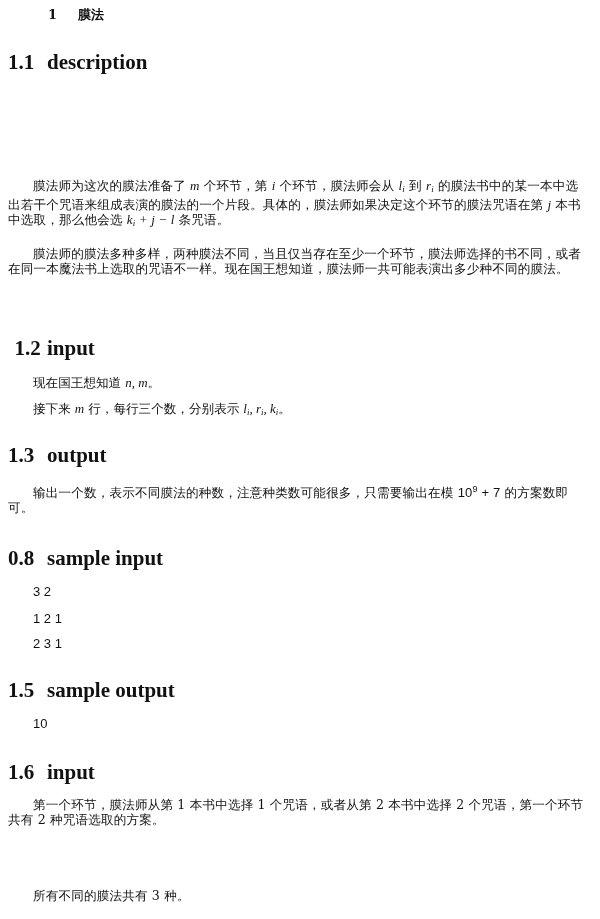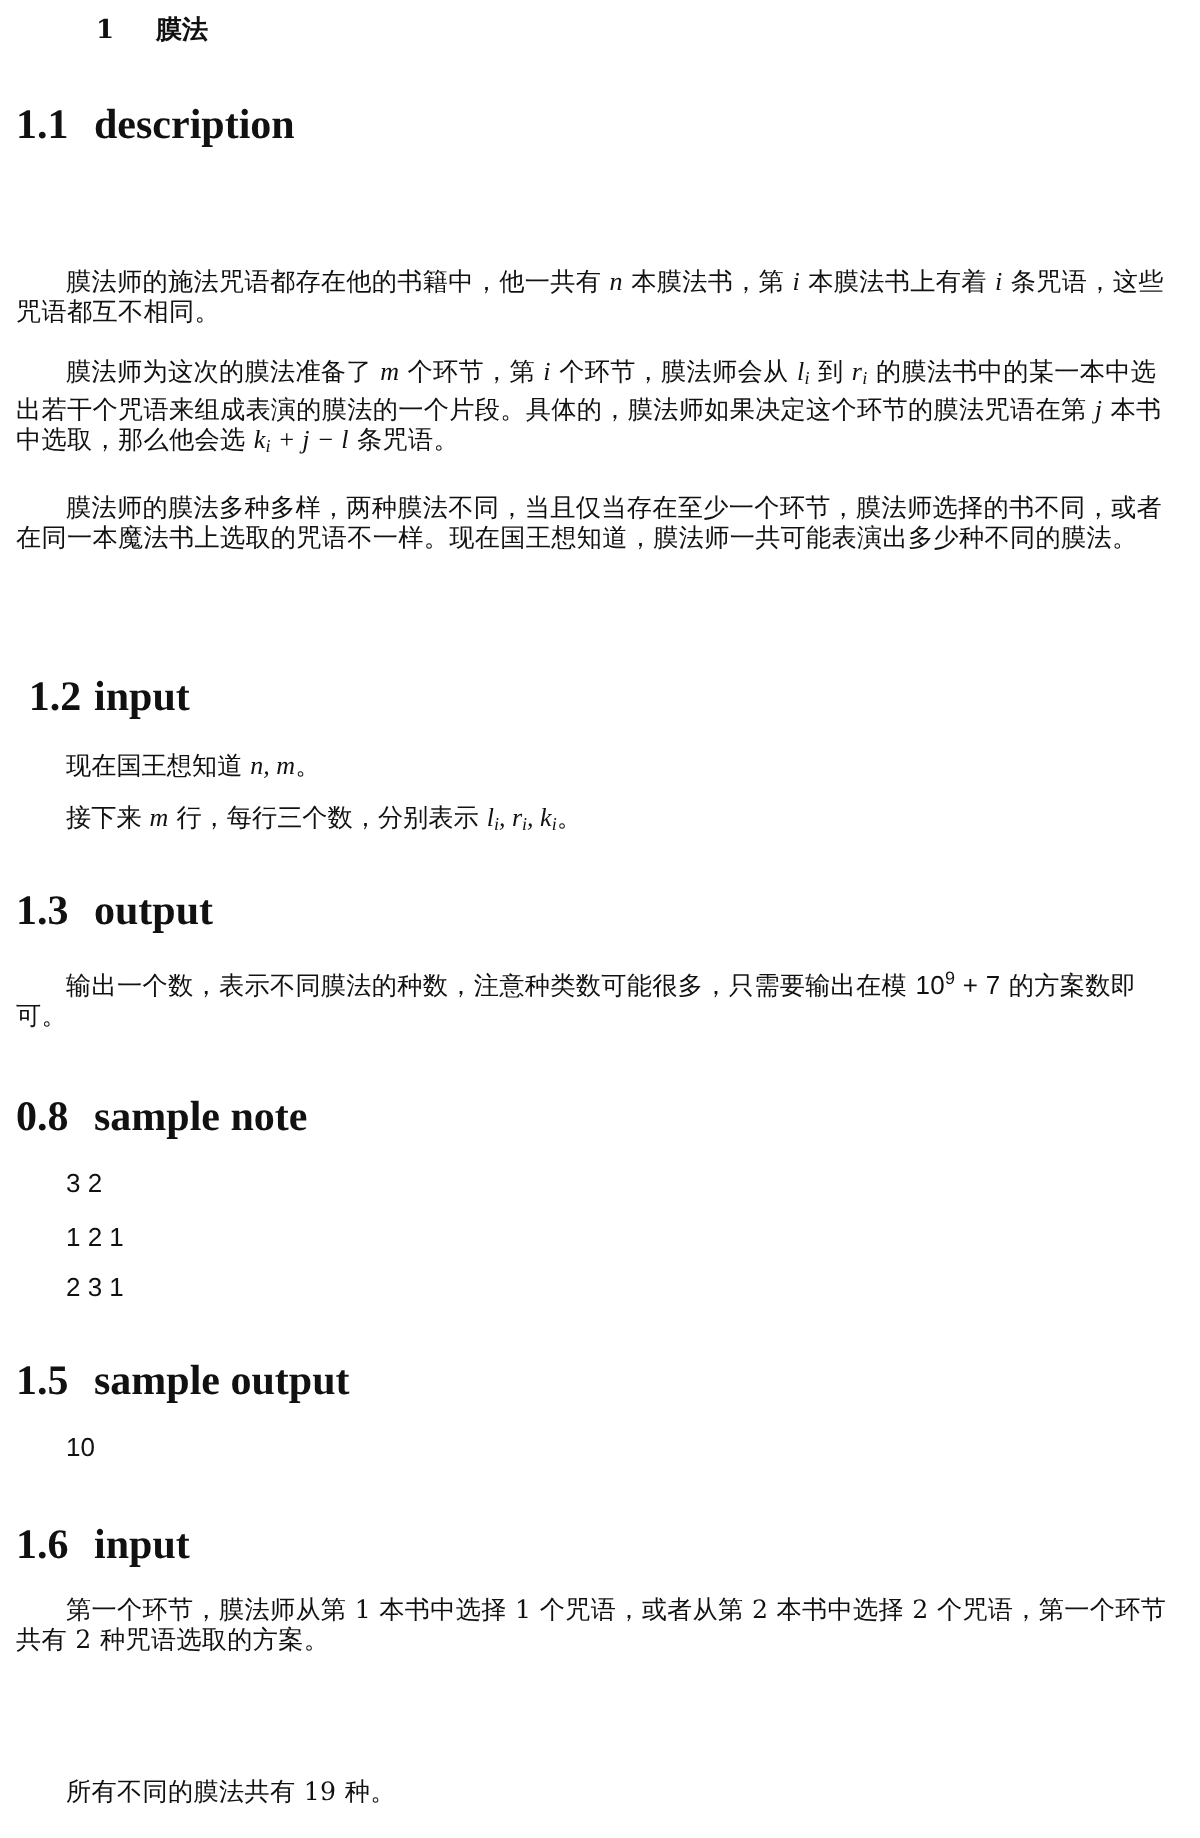--- a/index.html
+++ b/index.html
@@ -29,54 +29,53 @@
 
   <div class="abs h1" style="top:6px;">
     <span class="num">1</span><span>膜法</span>
   </div>
 
   <div class="abs h2" style="top:50px;">
     <span class="num">1.1</span><span>description</span>
   </div>
 
 
-  <div class="abs p indent" style="top:133px;"><span>膜法师的施法咒语都存在他的书籍中，他一共有 </span><span class="math">n</span><span> 本膜法书，第 </span><span class="math">i</span><span> 本膜法书上有着 </span><span class="math">i</span><span> 条咒语，这些咒语都互不相同。</span></div>
 
   <div class="abs p indent" style="top:178px;"><span>膜法师为这次的膜法准备了 </span><span class="math">m</span><span> 个环节，第 </span><span class="math">i</span><span> 个环节，膜法师会从 </span><span class="math"><span>l</span><span class="sub">i</span></span><span> 到 </span><span class="math"><span>r</span><span class="sub">i</span></span><span> 的膜法书中的某一本中选出若干个咒语来组成表演的膜法的一个片段。具体的，膜法师如果决定这个环节的膜法咒语在第 </span><span class="math">j</span><span> 本书中选取，那么他会选 </span><span class="math"><span>k</span><span class="sub">i</span><span> + j − l</span></span><span> 条咒语。</span></div>
 
   <div class="abs p indent" style="top:246px;">膜法师的膜法多种多样，两种膜法不同，当且仅当存在至少一个环节，膜法师选择的书不同，或者在同一本魔法书上选取的咒语不一样。现在国王想知道，膜法师一共可能表演出多少种不同的膜法。</div>
 
   <div class="abs h2" style="top:336px;text-align:center;">
     <span class="num">1.2</span><span>input</span>
   </div>
 
   <div class="abs line" style="top:375px;"><span>现在国王想知道 </span><span class="math">n, m</span><span>。</span></div>
 
   <div class="abs line" style="top:401px;"><span>接下来 </span><span class="math">m</span><span> 行，每行三个数，分别表示 </span><span class="math"><span>l</span><span class="sub">i</span><span>, </span><span>r</span><span class="sub">i</span><span>, </span><span>k</span><span class="sub">i</span></span><span>。</span></div>
 
   <div class="abs h2" style="top:443px;">
     <span class="num">1.3</span><span>output</span>
   </div>
 
   <div class="abs p indent" style="top:482px;"><span>输出一个数，表示不同膜法的种数，注意种类数可能很多，只需要输出在模 </span><span class="rm"><span>10</span><span class="sup">9</span><span> + 7</span></span><span> 的方案数即可。</span></div>
 
   <div class="abs h2" style="top:546px;">
-    <span class="num">0.8</span><span>sample note</span>
+    <span class="num">0.8</span><span>sample input</span>
   </div>
 
   <div class="abs line rm" style="top:584px;">3 2</div>
   <div class="abs line rm" style="top:611px;">1 2 1</div>
   <div class="abs line rm" style="top:636px;">2 3 1</div>
 
   <div class="abs h2" style="top:678px;">
     <span class="num">1.5</span><span>sample output</span>
   </div>
 
   <div class="abs line rm" style="top:716px;">10</div>
 
   <div class="abs h2" style="top:760px;">
     <span class="num">1.6</span><span>input</span>
   </div>
 
   <div class="abs p indent" style="top:797px;">第一个环节，膜法师从第 1 本书中选择 1 个咒语，或者从第 2 本书中选择 2 个咒语，第一个环节共有 2 种咒语选取的方案。</div>
-  <div class="abs p indent" style="top:888px;">所有不同的膜法共有 19 种。</div>
+  <div class="abs p indent" style="top:888px;">所有不同的膜法共有 3 种。</div>
 
 </div>
 
 </body></html>

